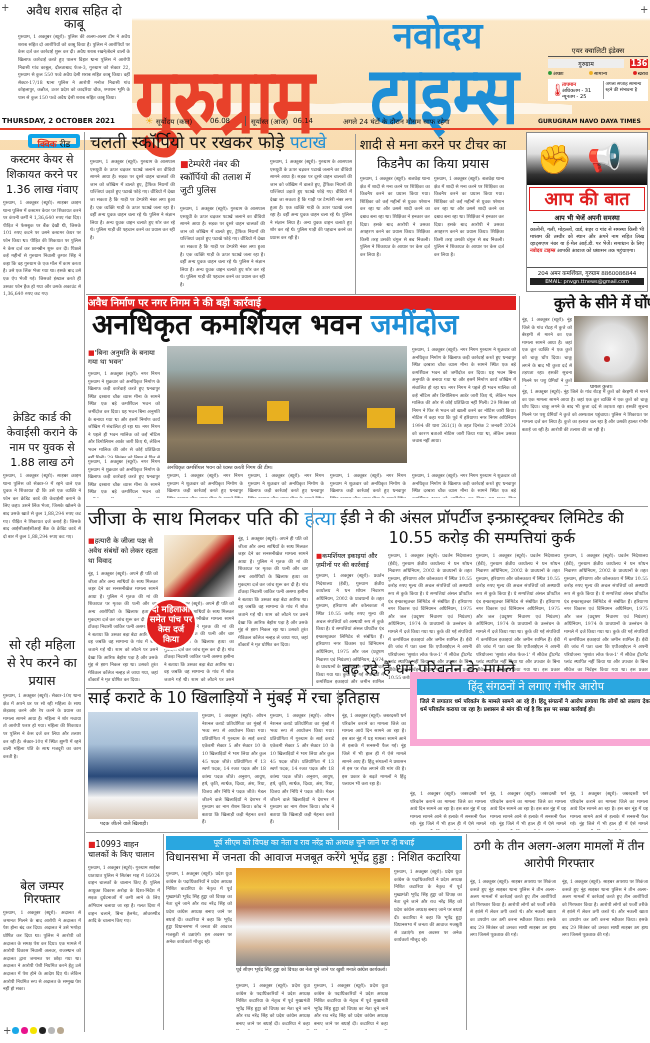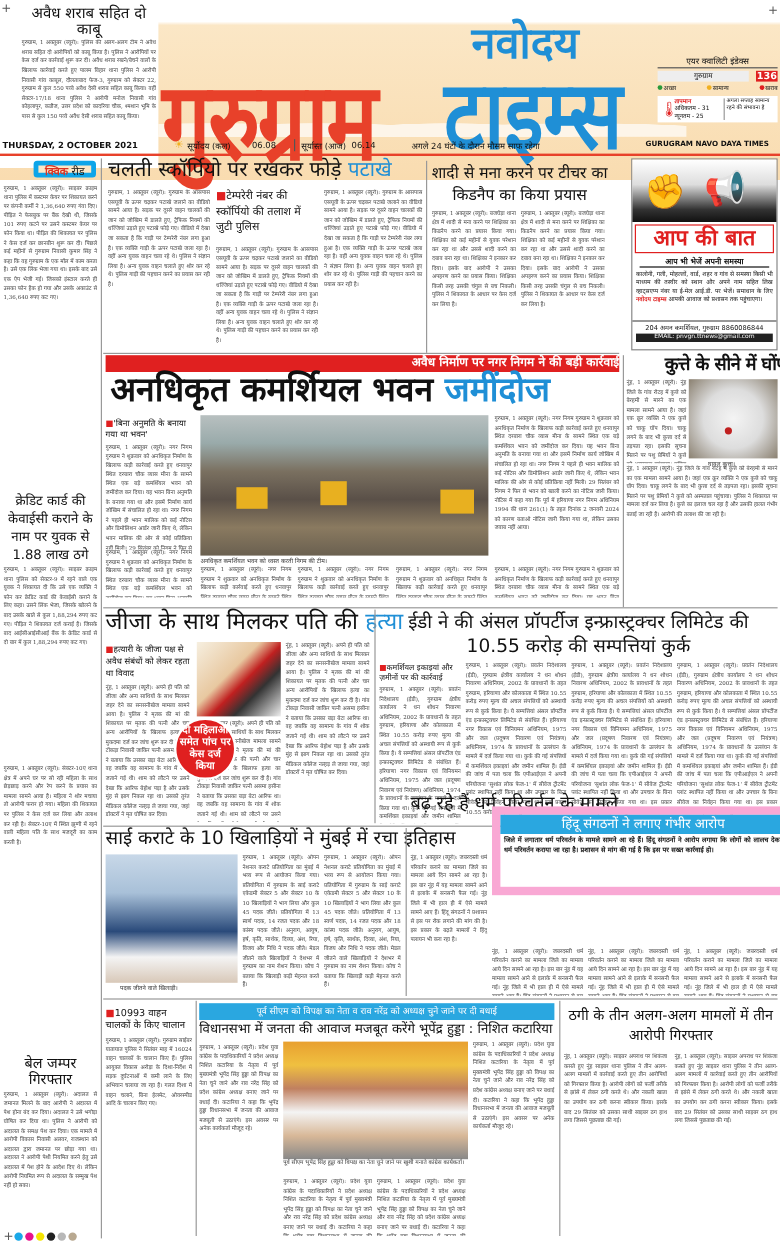--- a/index.html
+++ b/index.html
@@ -14,21 +14,21 @@
 .mast-g{left:135px;top:36px;font-size:72px;font-weight:bold;color:#e8412a;letter-spacing:-2px;font-family:"DejaVu Sans",sans-serif;transform:scaleY(1.25);transform-origin:top left}
 .mast-n{left:393px;top:10px;font-size:36px;font-weight:bold;color:#1f8fd6;font-family:"DejaVu Sans",sans-serif}
 .mast-t{left:370px;top:38px;font-size:66px;font-weight:bold;color:#1f8fd6;font-family:"DejaVu Sans",sans-serif;transform:scaleY(1.2);transform-origin:top left}
 .aqi-box{left:548px;top:46px;width:100px;height:60px;font-size:6px}
 .dateline{left:0;top:117px;width:650px;height:10px;font-size:7px;font-weight:bold}
 .redrule{left:0;top:128px;width:650px;height:2px;background:#e8412a}
 .clouds{left:132px;top:88px;width:440px;height:26px;background:radial-gradient(ellipse at 10% 100%,#fff 30%,transparent 31%),radial-gradient(ellipse at 30% 100%,#fff 30%,transparent 31%),radial-gradient(ellipse at 55% 100%,#fff 30%,transparent 31%),radial-gradient(ellipse at 80% 100%,#fff 30%,transparent 31%);opacity:.7}
 .quick{left:28px;top:134px;width:52px;height:14px;border:4px solid #0ea5e9;background:#fbe7c6;border-radius:3px;font-size:9px;text-align:center;line-height:13px}
 .quick .k{color:#d32;font-weight:bold}
 .photo{background:linear-gradient(135deg,#8a8070,#b8a890 40%,#6b6458 70%,#a89878)}
-.redband{background:#e02020;color:#fff;text-align:right;font-weight:bold}
+.redband{background:#e02020;color:#fff;text-align:left;font-weight:bold}
 .blueband{background:#2aa7e0;color:#fff;text-align:center}
 .redcircle{background:#e02020;color:#fff;border-radius:50%;text-align:center;font-weight:bold;font-size:10px;line-height:12px;display:flex;align-items:center;justify-content:center;border:2px solid #fff}
 .bullet{color:#e02020}
 .color-dot{width:7px;height:7px;border-radius:50%;display:inline-block;margin-right:1px}
 </style>
 </head>
 <body>
 
 <div class="abs masthead"></div>
 <div class="abs clouds"></div>
@@ -78,27 +78,29 @@
 </div>
 <div class="abs redrule"></div>
 
 <div class="abs quick">
   <span class="k">क्विक</span>
   <span>रीड</span>
 </div>
 <div class="vline" style="left:84px;top:132px;height:900px"></div>
 
 <div class="abs" style="left:3px;top:152px;width:78px">
+  <div class="hl" style="font-size:11px;text-align:center;font-weight:normal;line-height:15px">कस्टमर केयर से शिकायत करने पर 1.36 लाख गंवाए</div>
   <div class="body-text" style="height:180px;margin-top:2px">गुरुग्राम, 1 अक्तूबर (ब्यूरो): साइबर क्राइम थाना पुलिस में कस्टमर केयर पर शिकायत करने पर कंपनी कर्मी ने 1,36,640 रुपए गंवा दिए। पीड़ित ने फेसबुक पर बैंक देखी थी, जिसके 101 रुपए कटने पर उसने कस्टमर केयर पर फोन किया था। पीड़ित की शिकायत पर पुलिस ने केस दर्ज कर छानबीन शुरू कर दी। पिछले कई महीनों से गुरुग्राम निवासी कुमार सिंह ने कहा कि वह गुरुग्राम के एक मॉल में काम करता है। उसे एक लिंक भेजा गया था। इसके बाद उसे एक ऐप भेजी गई। जिसको इंस्टाल करते ही उसका फोन हैक हो गया और उसके अकाउंट से 1,36,640 रुपए कट गए।</div>
 </div>
 <div class="abs" style="left:3px;top:410px;width:78px">
   <div class="hl" style="font-size:11px;text-align:center;font-weight:normal;line-height:15px">क्रेडिट कार्ड की केवाईसी कराने के नाम पर युवक से 1.88 लाख ठगे</div>
   <div class="body-text" style="height:158px;margin-top:2px">गुरुग्राम, 1 अक्तूबर (ब्यूरो): साइबर क्राइम थाना पुलिस को सेक्टर-9 में रहने वाले एक युवक ने शिकायत दी कि उसे एक व्यक्ति ने फोन कर क्रेडिट कार्ड की केवाईसी कराने के लिए कहा। उसने लिंक भेजा, जिसके खोलने के बाद उसके खाते से कुल 1,88,294 रुपए कट गए। पीड़ित ने शिकायत दर्ज कराई है। जिसके बाद आईसीआईसीआई बैंक के क्रेडिट कार्ड से दो बार में कुल 1,88,294 रुपए कट गए।</div>
 </div>
 <div class="abs" style="left:3px;top:636px;width:78px">
+  <div class="hl" style="font-size:13px;text-align:center;font-weight:normal;line-height:18px">सो रही महिला से रेप करने का प्रयास</div>
   <div class="body-text" style="height:196px;margin-top:2px">गुरुग्राम, 1 अक्तूबर (ब्यूरो): सेक्टर-10ए थाना क्षेत्र में अपने घर पर सो रही महिला के साथ छेड़छाड़ करने और रेप करने के प्रयास का मामला सामने आया है। महिला ने शोर मचाया तो आरोपी फरार हो गया। महिला की शिकायत पर पुलिस ने केस दर्ज कर लिया और तलाश कर रही है। सेक्टर-10ए में स्थित झुग्गी में रहने वाली महिला पति के साथ मजदूरी का काम करती है।</div>
 </div>
 <div class="abs" style="left:3px;top:880px;width:78px">
   <div class="hl" style="font-size:12px;text-align:center;font-weight:normal">बेल जम्पर गिरफ्तार</div>
   <div class="body-text" style="height:130px;margin-top:4px">गुरुग्राम, 1 अक्तूबर (ब्यूरो): अदालत से जमानत मिलने के बाद आरोपी ने अदालत में पेश होना बंद कर दिया। अदालत ने उसे भगोड़ा घोषित कर दिया था। पुलिस ने आरोपी को अदालत के समक्ष पेश कर दिया। एक मामले में आरोपी विकास निवासी अलवर, राजस्थान को अदालत द्वारा जमानत पर छोड़ा गया था। अदालत ने आरोपी पेशी नियमित करने हेतु उसे अदालत में पेश होने के आदेश दिए थे। लेकिन आरोपी नियमित रूप से अदालत के सम्मुख पेश नहीं हो सका।</div>
 </div>
 
 <div class="abs" style="left:90px;top:134px;width:310px">
   <div class="hl" style="font-size:17px;font-weight:normal;white-space:nowrap">
     <span>चलती स्कॉर्पियो पर रखकर फोड़े</span>

